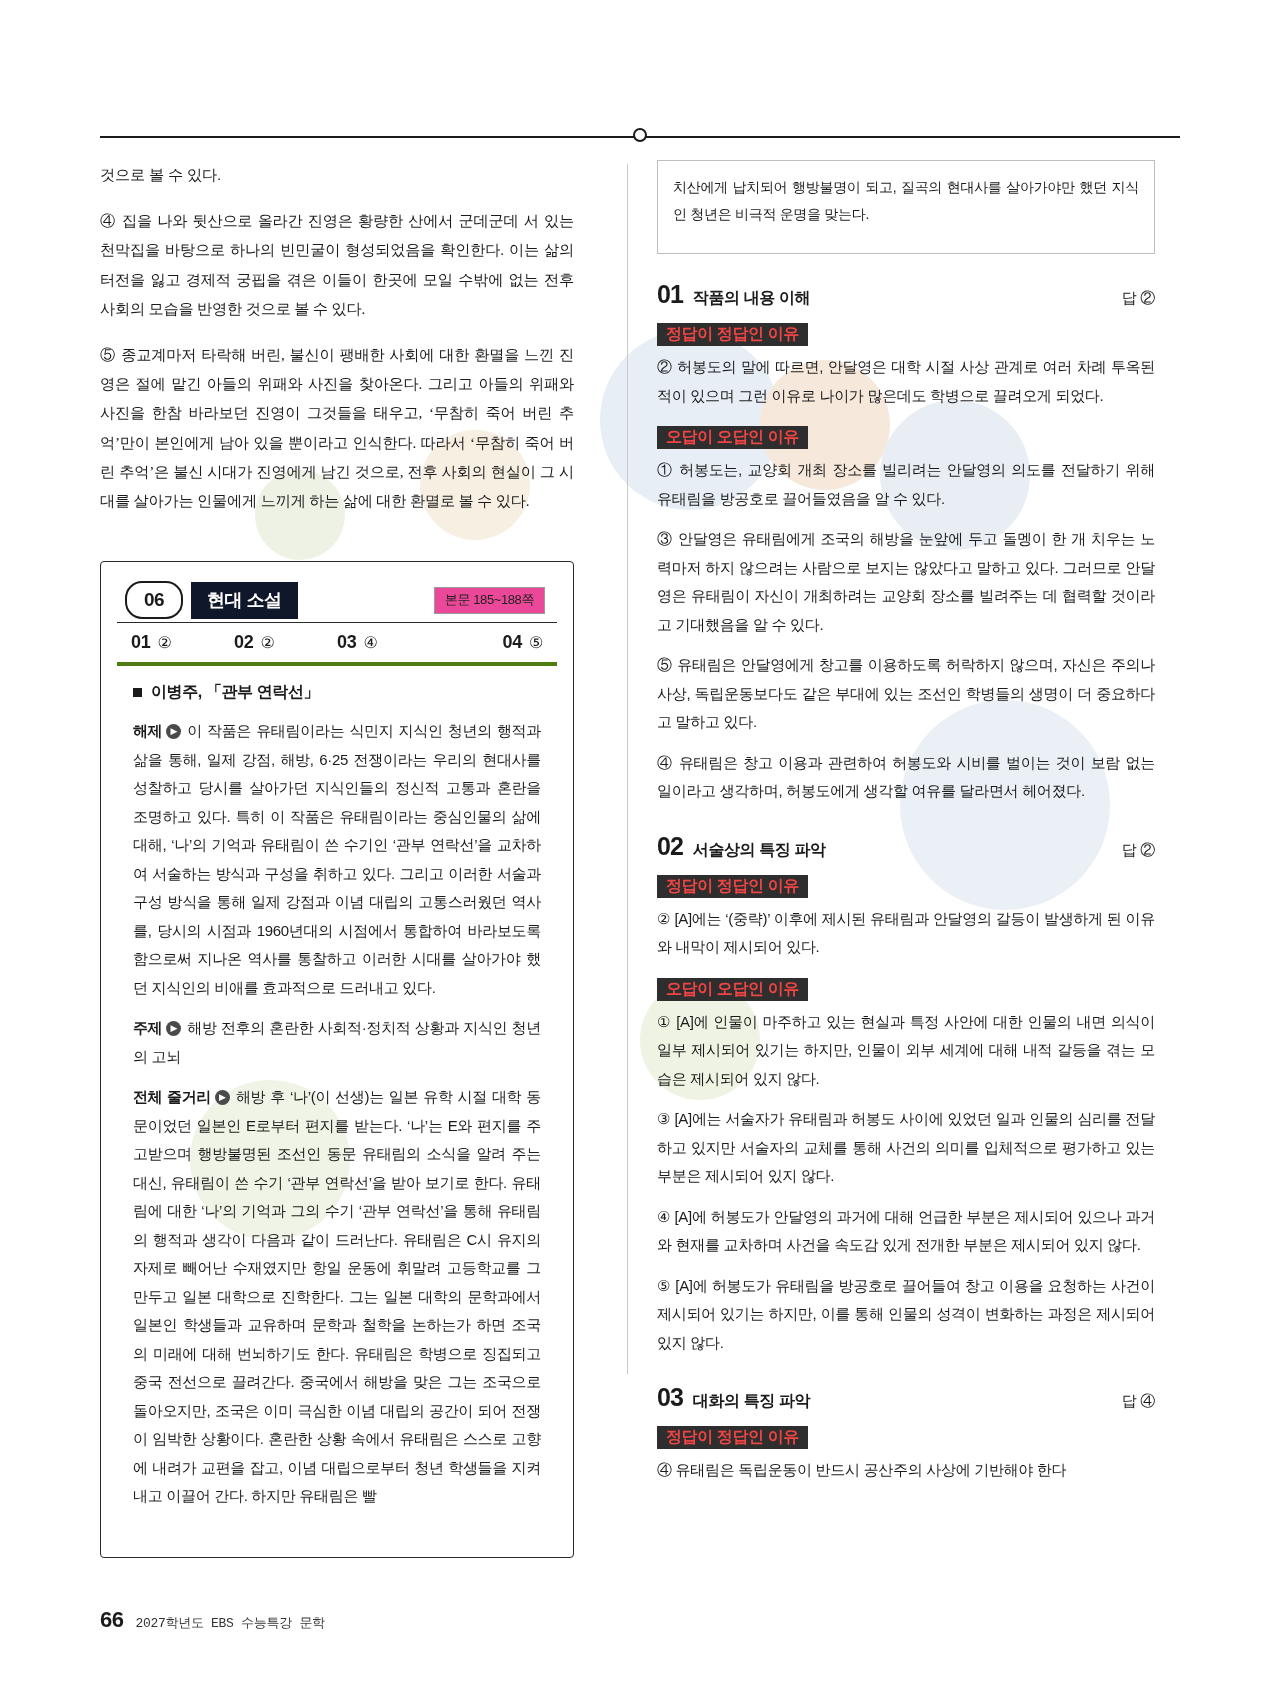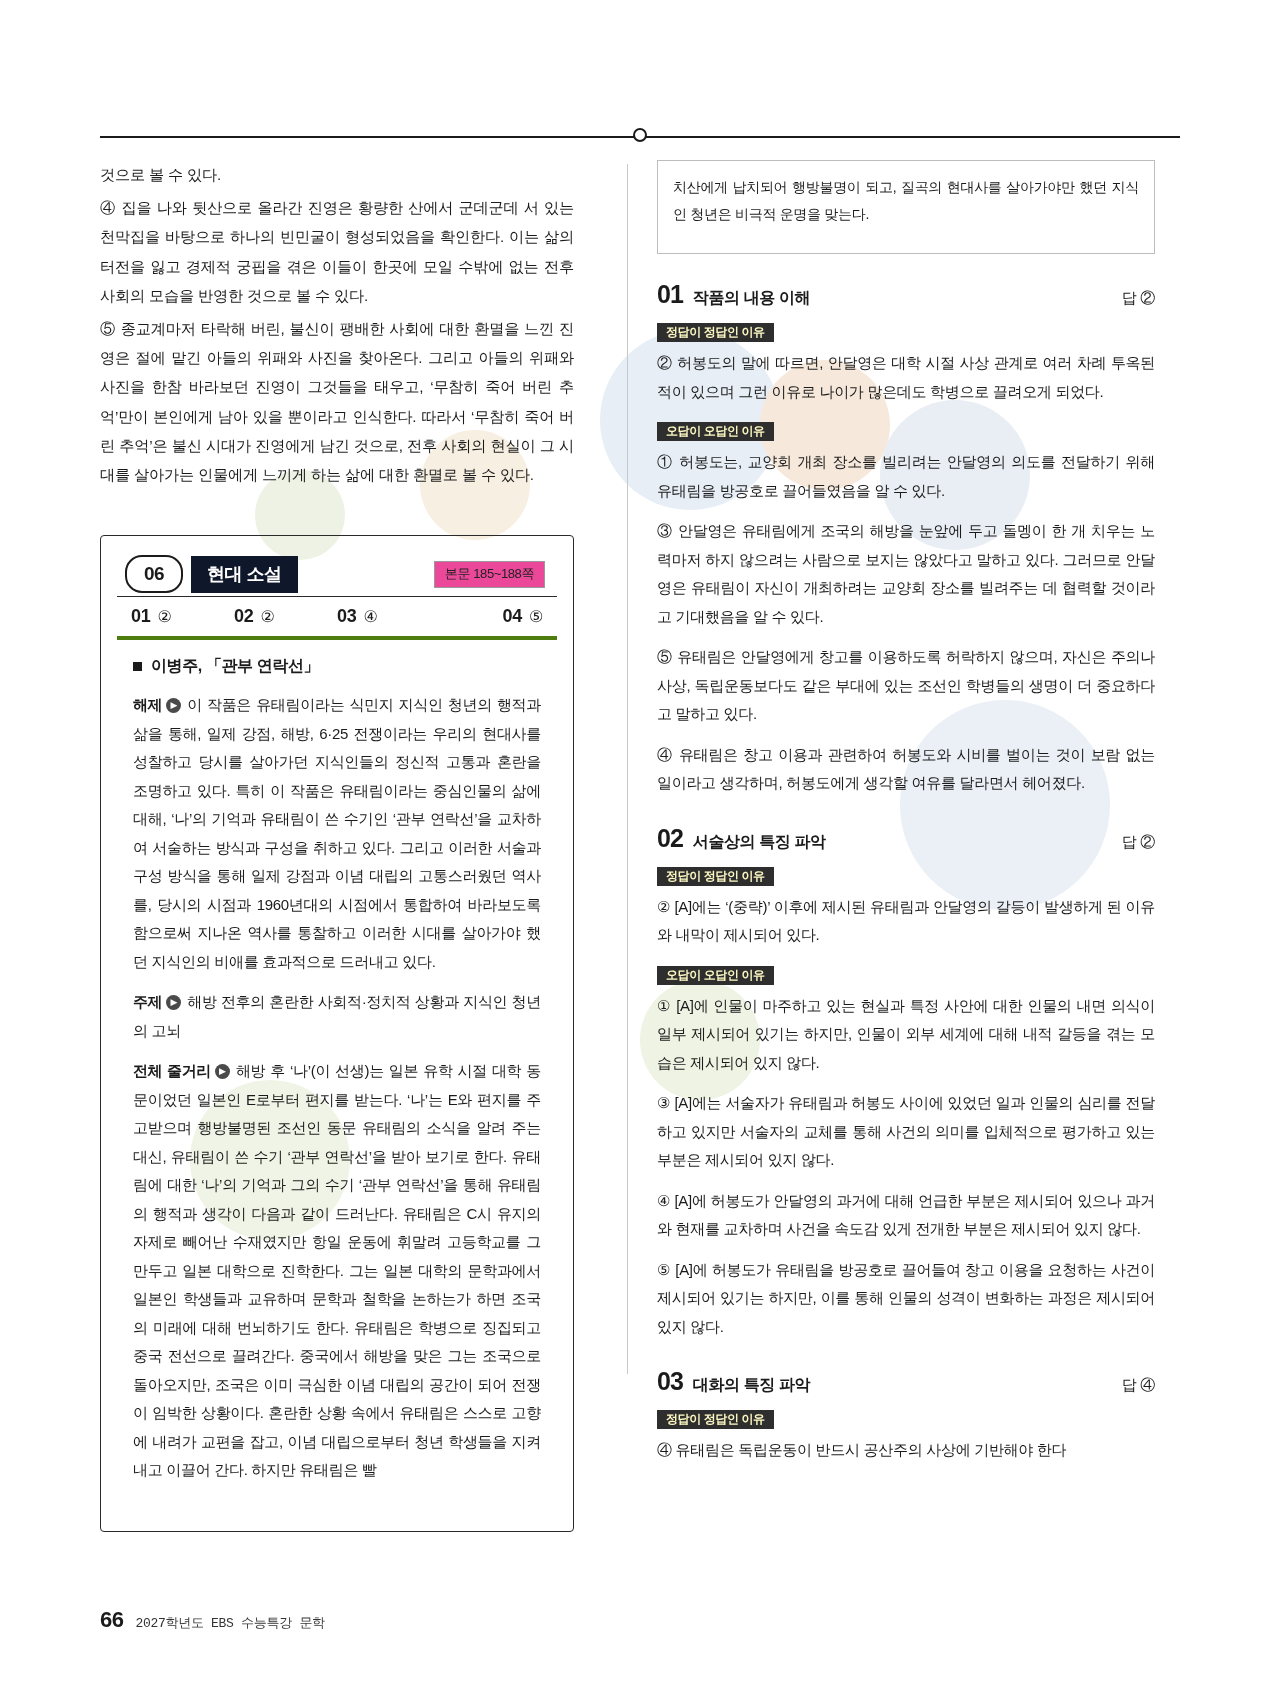--- a/index.html
+++ b/index.html
@@ -85,21 +85,21 @@
   .col-right { padding-left: 0; }
 
   p.body {
     margin: 0 0 0 0;
     font-size: 15.2px;
     line-height: 1.92;
     text-align: justify;
     text-justify: inter-character;
     letter-spacing: -0.2px;
   }
-  p.body + p.body { margin-top: 4px; }
+  p.body + p.body { margin-top: 17px; font-family: Liberation Serif, serif; }
 
   
   .sec-box {
     margin-top: 46px;
     border: 1.6px solid #2a2a2a;
     border-radius: 4px;
     position: relative;
     padding: 16px;
   }
   .sec-head {
@@ -221,22 +221,22 @@
     letter-spacing: -0.4px;
   }
   .q-ans {
     margin-left: auto;
     font-size: 15px;
     letter-spacing: -0.3px;
   }
   .tag {
     display: inline-block;
     background: #2e2e2e;
-    color: #fef9c3;
-    font-size: 12px;
+    color: #ef4444;
+    font-size: 16px;
     font-weight: bold;
     padding: 3px 9px 4px 9px;
     letter-spacing: -0.4px;
     margin: 4px 0 7px 0;
   }
   .tag-wrap { line-height: 1; }
 
   
   .quote-box {
     border: 1px solid #bdbdbd;

